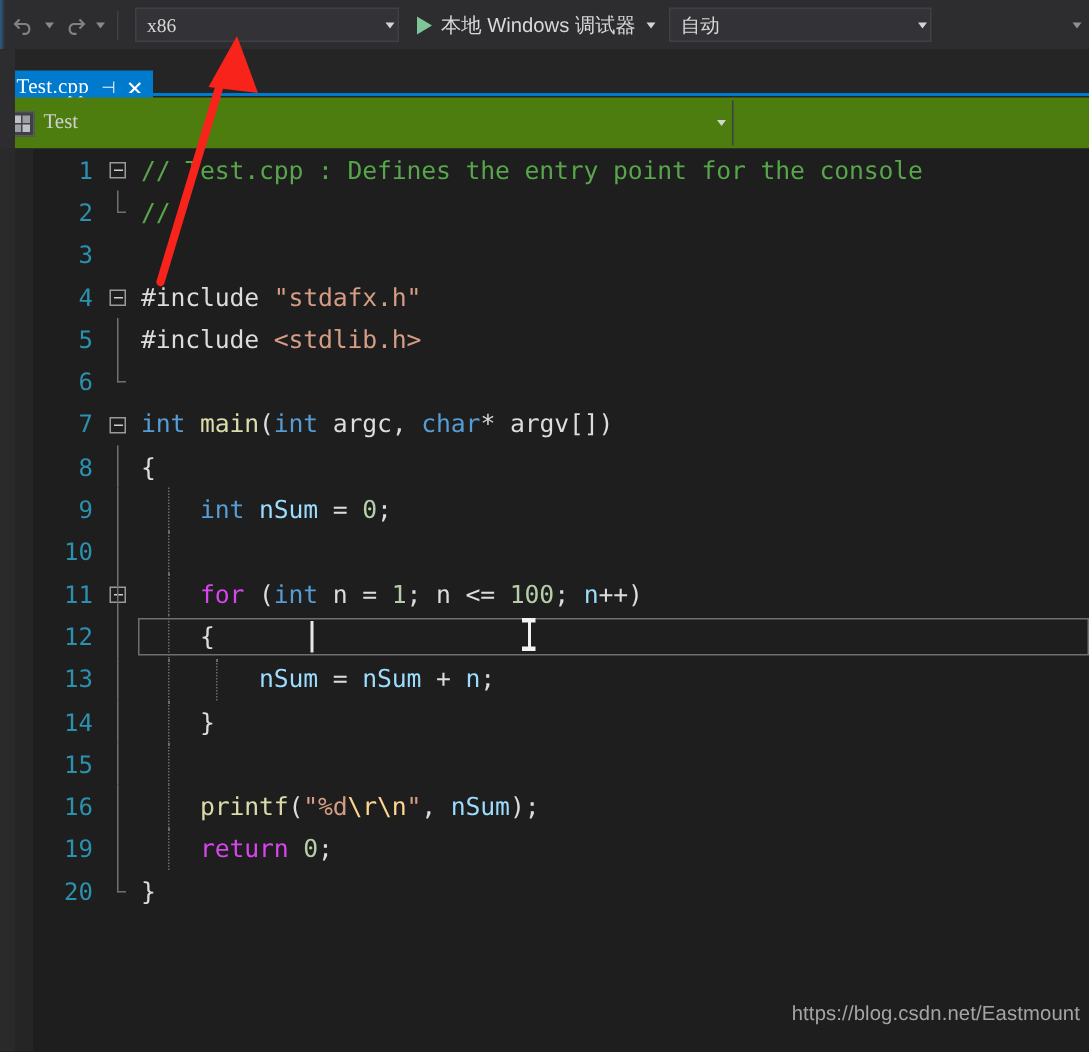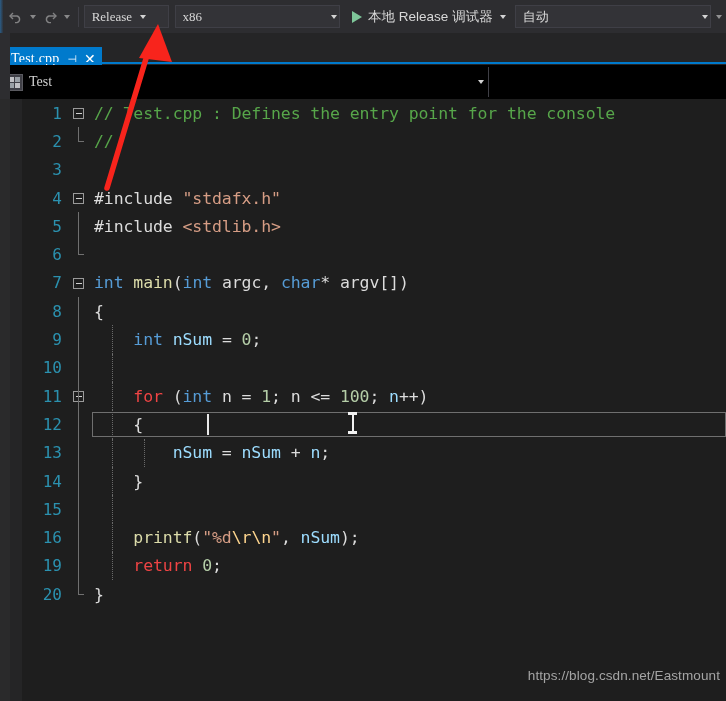--- a/index.html
+++ b/index.html
@@ -69,21 +69,21 @@
     color: #d8d8d8;
     font-size: 13px;
     font-family: "Liberation Serif", serif;
     padding: 0 2px 0 7px;
     background: #333337;
     border: 1px solid #3f3f46;
     box-sizing: border-box;
     white-space: nowrap;
   }
   .tb-combo.wide { width: 176px; justify-content: space-between; font-family: Liberation Serif, serif; }
-  .tb-combo.auto { width: 209px; justify-content: space-between; }
+  .tb-combo.auto { width: 175px; justify-content: space-between; }
   .tb-combo .lbl { overflow: hidden; }
   .tb-run {
     display: flex; align-items: center;
     height: 23px;
     padding: 0 3px 0 4px;
     color: #d8d8d8;
     font-size: 13.5px;
     white-space: nowrap;
   }
   .play-tri {
@@ -141,21 +141,21 @@
     left: 0; top: 62px;
     width: 726px; height: 2px;
     background: #007acc;
   }
 
   
   .navbar {
     position: absolute;
     left: 0; top: 65px;
     width: 726px; height: 34px;
-    background: #000000;
+    background: #4d7c0f;
     display: flex;
     align-items: center;
   }
   .nav-combo {
     height: 30px;
     display: flex;
     align-items: center;
     box-sizing: border-box;
     color: #d0d0d0;
     font-size: 14px;
@@ -272,21 +272,21 @@
     font-family: "DejaVu Sans Mono", monospace;
     font-size: 16.5px;
     color: #dcdcdc;
     letter-spacing: -0.1px;
     padding-left: 2px;
   }
   .tk-cmt   { color: #57a64a; }
   .tk-pp    { color: #dcdcdc; }
   .tk-str   { color: #d69d85; }
   .tk-kw    { color: #569cd6; }
-  .tk-kw2   { color: #ef4444; }
+  .tk-kw2   { color: #d946ef; }
   .tk-fn    { color: #dcdcaa; }
   .tk-num   { color: #b5cea8; }
   .tk-id    { color: #9cdcfe; }
   .tk-pun   { color: #dcdcdc; }
   .tk-esc   { color: #ffd68f; }
 
   
   .current-line-box {
     position: absolute;
     left: 70px; top: 2px;
@@ -383,33 +383,29 @@
           <path d="M13.6 7 H7 a3.4 3.4 0 0 0 0 6.6 H9" fill="none" stroke="#c8c8c8" stroke-width="1.4"></path>
         </svg>
       </div>
       <div class="tb-caret">
         <span class="caret-glyph"></span>
       </div>
     </div>
 
     <div class="tb-sep"></div>
 
-    <div class="tb-combo" style="width:90px;">
-      <span class="lbl">Release</span>
-      <span class="caret-glyph" style="margin-left:8px;"></span>
-    </div>
 
     <div class="tb-combo wide" style="margin-left:6px;">
       <span class="lbl">x86</span>
       <span class="caret-glyph"></span>
     </div>
 
     <div class="tb-run" style="margin-left:8px;">
       <span class="play-tri"></span>
-      <span>本地 Release 调试器</span>
+      <span>本地 Windows 调试器</span>
       <span class="caret-glyph" style="margin-left:7px;"></span>
     </div>
 
     <div class="tb-combo auto" style="margin-left:6px;">
       <span class="lbl">自动</span>
       <span class="caret-glyph"></span>
     </div>
 
     <div class="tb-right-caret">
       <span class="caret-glyph"></span>

